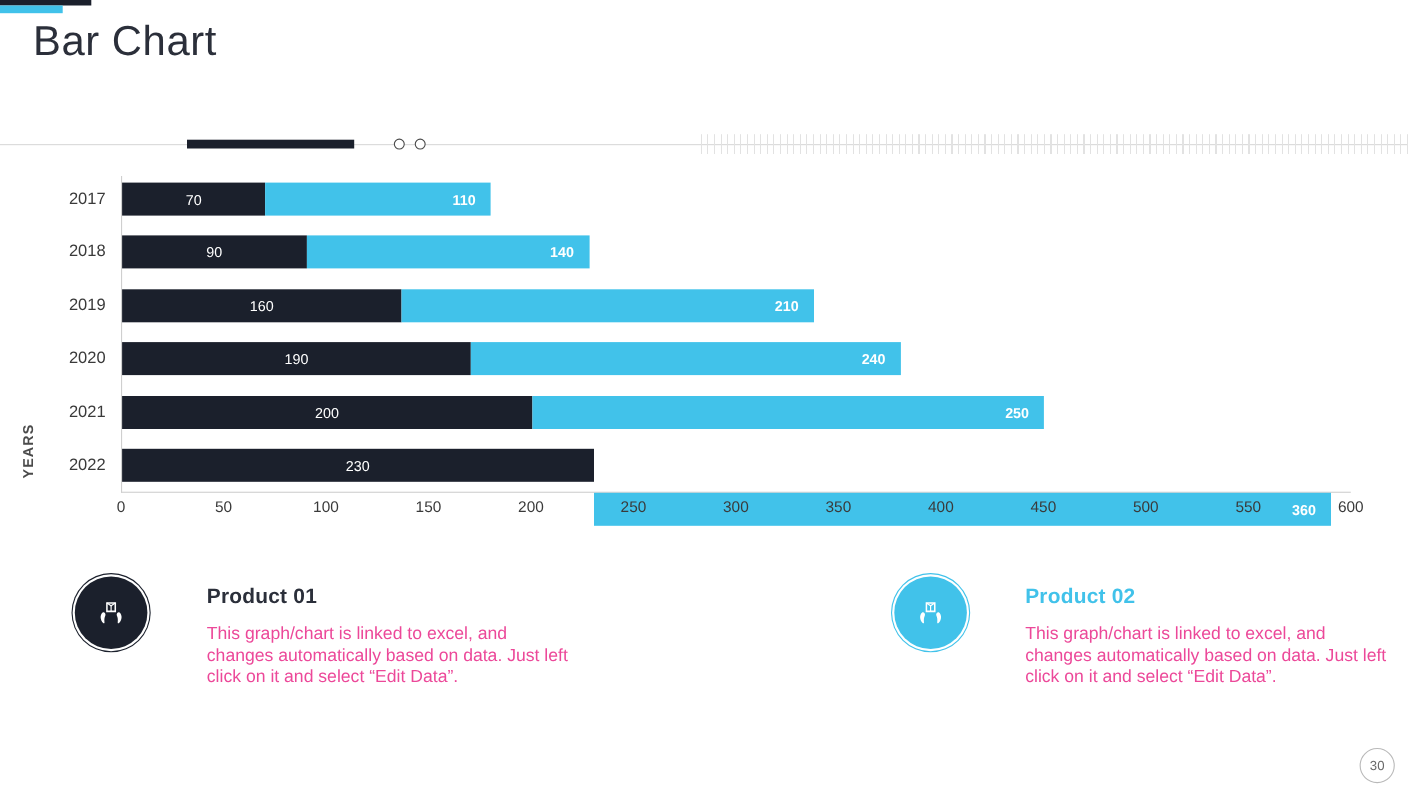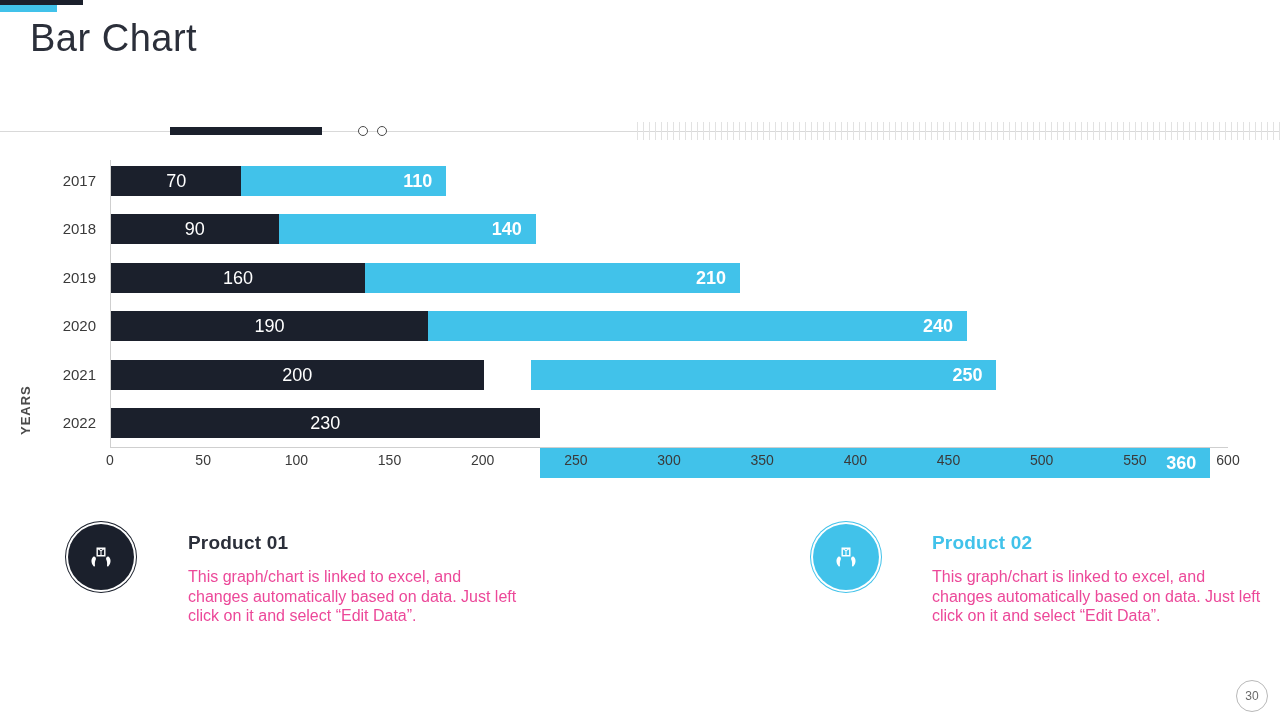--- a/index.html
+++ b/index.html
@@ -68,21 +68,21 @@
   }
   .bar-row { position: absolute; left: 0; height: 30px; display: flex; }
   .seg {
     height: 30px; display: flex; align-items: center;
     position: relative;
   }
   .seg-a { background: #1b202c; }
   .seg-b { background: #41c2ea; }
   .seg-label {
     position: absolute; right: 14px;
-    font-size: 18px; color: #ffffff; font-weight: 700;
+    font-size: 13px; color: #ffffff; font-weight: 700;
     white-space: nowrap;
   }
   .seg-a .seg-label { font-weight: 400; left: 0; right: 0; text-align: center; }
   .row-cat {
     position: absolute; left: -110px; width: 95px; text-align: right;
     font-size: 15px; color: #3a3a3a; line-height: 30px;
   }
   .x-ticks { position: absolute; left: 110px; top: 452px; width: 1118px; height: 24px; }
   .x-tick {
     position: absolute; top: 0; font-size: 14px; color: #3a3a3a;
@@ -163,25 +163,25 @@
         </div>
         <div class="seg seg-b" style="width: 375px;">
           <span class="seg-label">210</span>
         </div>
       </div>
       <div class="bar-row" style="top: 151px;">
         <div class="row-cat">2020</div>
         <div class="seg seg-a" style="width: 317px;">
           <span class="seg-label">190</span>
         </div>
-        <div class="seg seg-b" style="width: 539px;">
+        <div class="seg seg-b" style="width: 391px;">
           <span class="seg-label">240</span>
         </div>
       </div>
-      <div class="bar-row" style="top: 200px; gap: 47px;">
+      <div class="bar-row" style="top: 200px;">
         <div class="row-cat">2021</div>
         <div class="seg seg-a" style="width: 372.667px;">
           <span class="seg-label">200</span>
         </div>
         <div class="seg seg-b" style="width: 465.833px;">
           <span class="seg-label">250</span>
         </div>
       </div>
       <div class="bar-row" style="top: 248px;">
         <div class="row-cat">2022</div>

